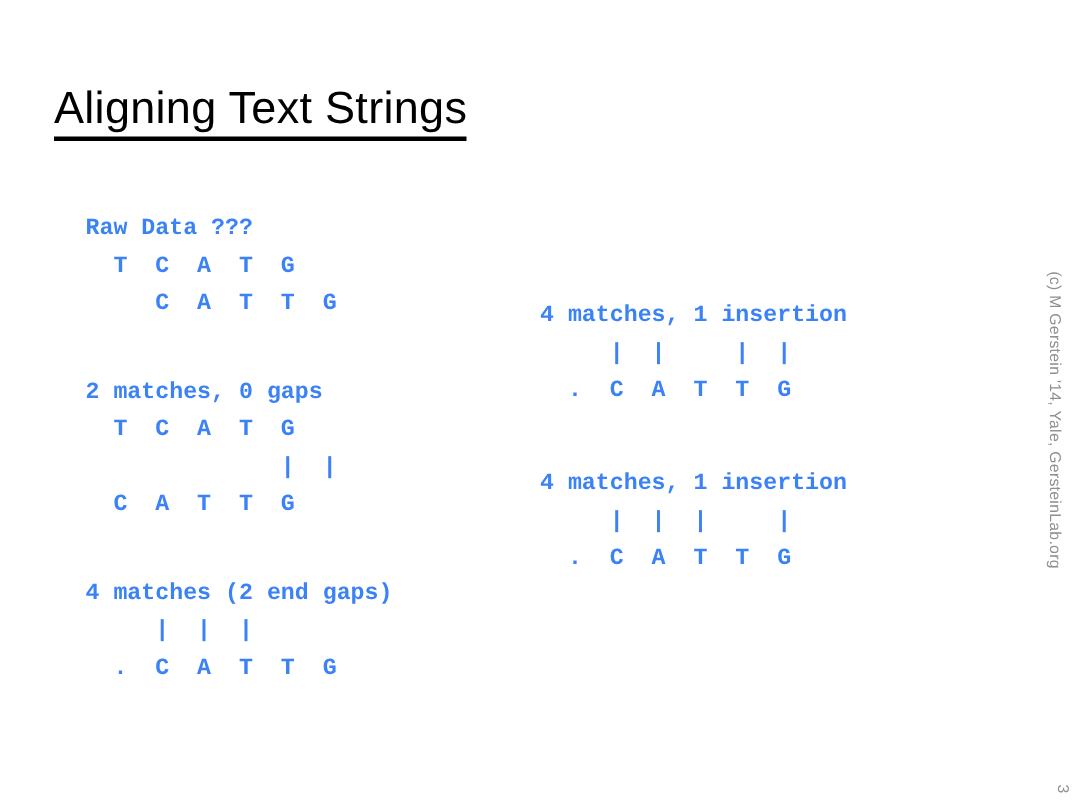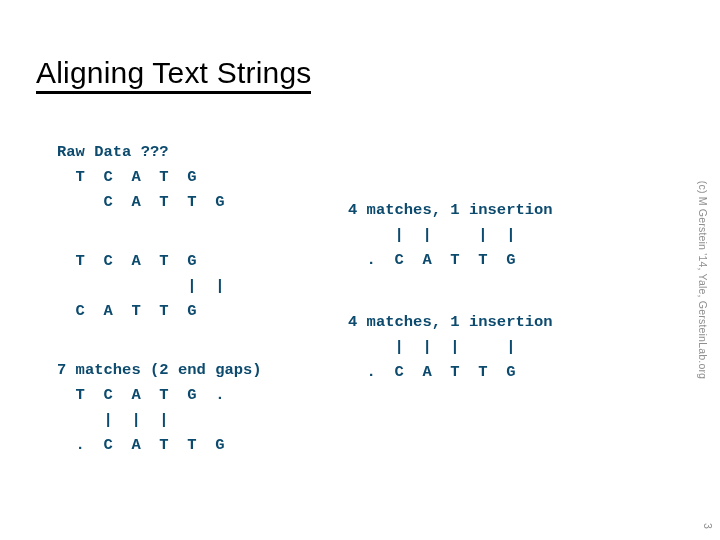--- a/index.html
+++ b/index.html
@@ -44,29 +44,29 @@
     padding-bottom: 1px;
     display: inline-block;
   }
 
   
   .mono {
     font-family: "Liberation Mono", "DejaVu Sans Mono", monospace;
     font-size: 15.5px;
     line-height: 25px;
     white-space: pre;
-    color: #0c4a6e;
+    color: #3b82f6;
     font-weight: 700;
   }
 
   .col {
     position: absolute;
   }
   .col-left  { left: 57px;  top: 140px; width: 320px; }
-  .col-right { left: 348px; top: 198px; width: 330px; }
+  .col-right { left: 360px; top: 198px; width: 330px; }
 
   .block { margin: 0 0 0 0; }
   .block .hdr  { white-space: pre; }
   .block .seq  { white-space: pre; }
   .block .bars { white-space: pre; }
   .gap-md { height: 34px; }
   .gap-lg { height: 37px; }
   .credit-wrap {
     position: absolute;
     right: 0;
@@ -111,30 +111,30 @@
 
     <div class="block">
       <div class="mono hdr">Raw Data ???</div>
       <div class="mono seq">  T  C  A  T  G</div>
       <div class="mono seq">     C  A  T  T  G</div>
     </div>
 
     <div class="gap-md"></div>
 
     <div class="block">
+      <div class="mono hdr">2 matches, 0 gaps</div>
       <div class="mono seq">  T  C  A  T  G</div>
       <div class="mono bars">              |  |</div>
       <div class="mono seq">  C  A  T  T  G</div>
     </div>
 
     <div class="gap-md"></div>
 
     <div class="block">
-      <div class="mono hdr">7 matches (2 end gaps)</div>
-      <div class="mono seq">  T  C  A  T  G  .</div>
+      <div class="mono hdr">4 matches (2 end gaps)</div>
       <div class="mono bars">     |  |  |</div>
       <div class="mono seq">  .  C  A  T  T  G</div>
     </div>
 
   </div>
 
   <div class="col col-right">
 
     <div class="block">
       <div class="mono hdr">4 matches, 1 insertion</div>

